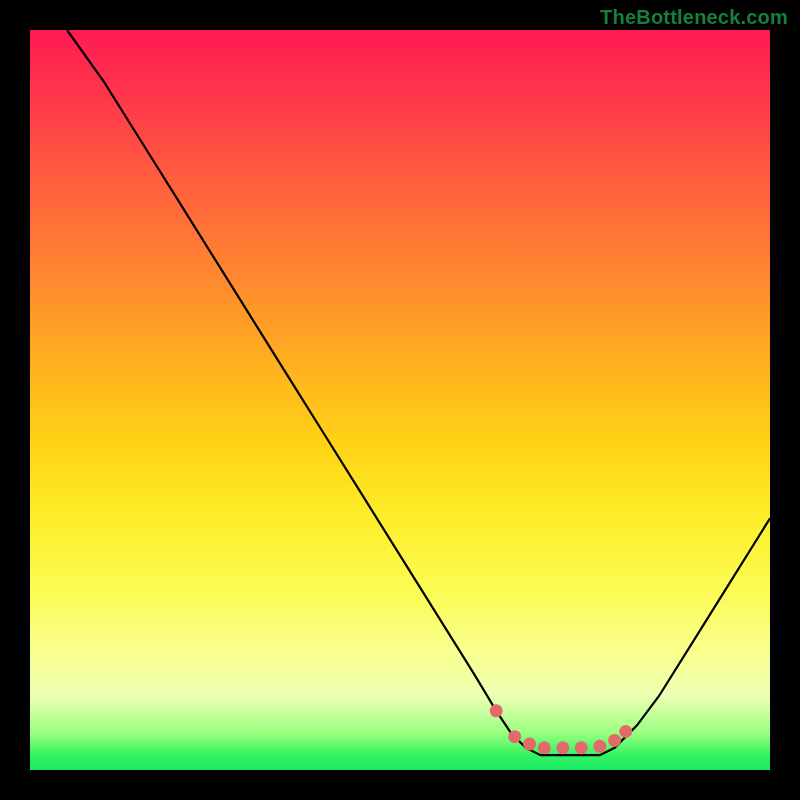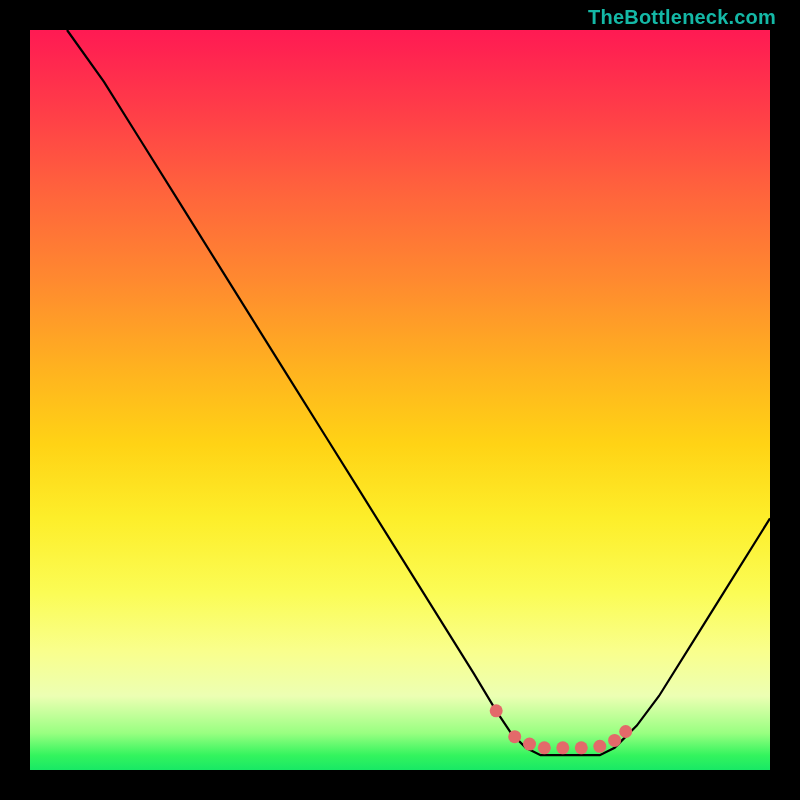--- a/index.html
+++ b/index.html
@@ -36,25 +36,25 @@
       #f9ff8d 84%,
       #ecffb3 90%,
       #99ff81 95%,
       #34f45e 98%,
       #18e865 100%
     );
   }
   .watermark {
     position: absolute;
     top: 6px;
-    right: 24px;
+    right: 12px;
     font-family: Arial, Helvetica, sans-serif;
     font-size: 20px;
     font-weight: 600;
-    color: #14b8a6;
+    color: #15803d;
     letter-spacing: 0.2px;
     user-select: none;
   }
   svg.curve {
     position: absolute;
     top: 0;
     left: 0;
     width: 740px;
     height: 740px;
     overflow: visible;

